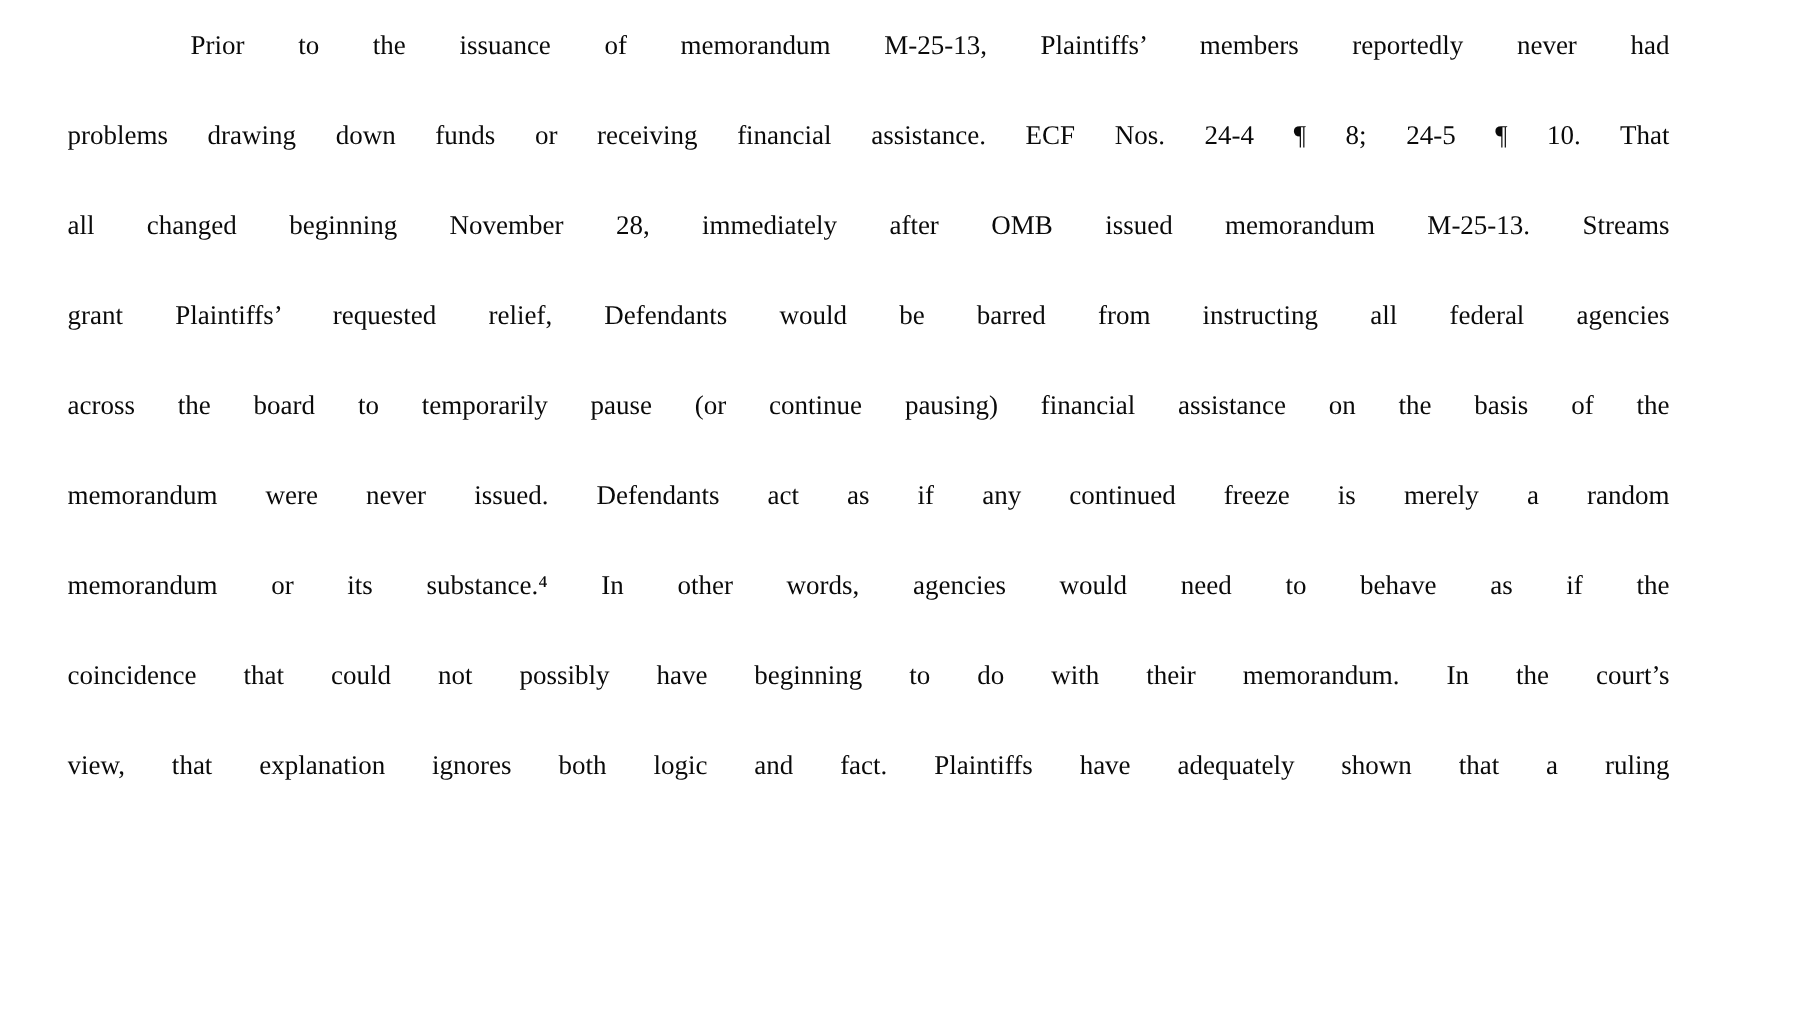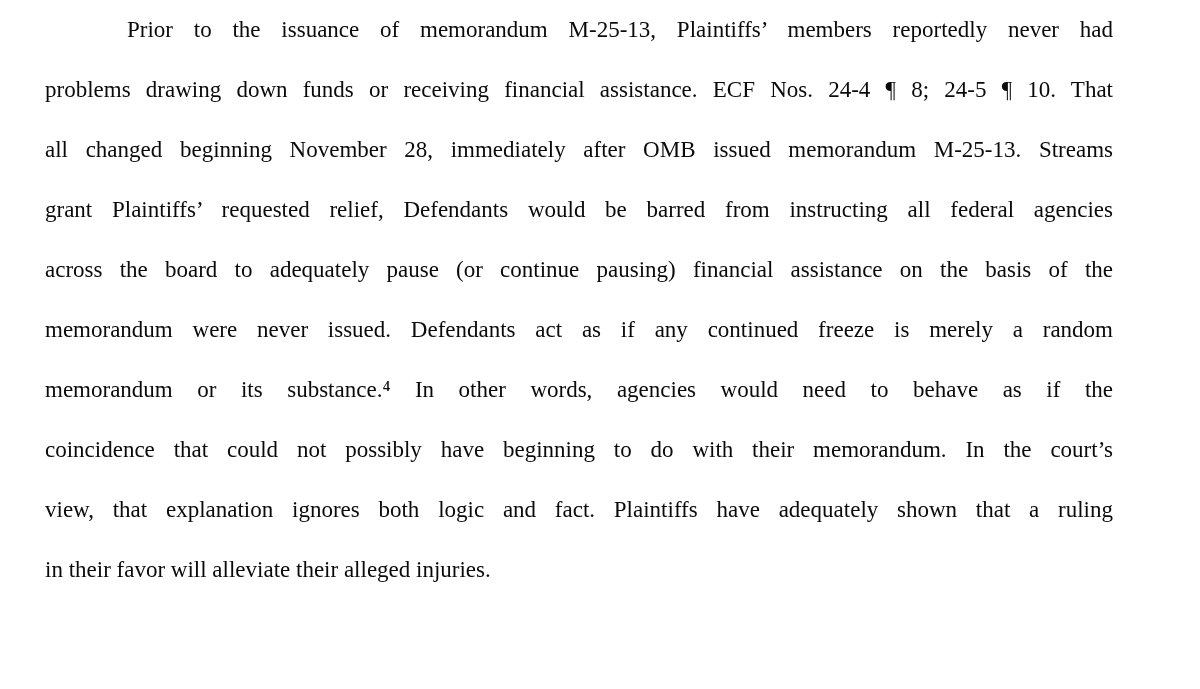--- a/index.html
+++ b/index.html
@@ -9,21 +9,21 @@
     width: 1200px;
     height: 689px;
     overflow: hidden;
   }
   .page {
     position: absolute;
     left: 45px;
     top: 0;
     width: 1068px;
     font-family: "Liberation Serif", "DejaVu Serif", serif;
-    font-size: 23px;
+    font-size: 18px;
     color: #0a0a0a;
   }
   .line {
     line-height: 60px;
     height: 60px;
     text-align: justify;
     text-align-last: justify;
     -moz-text-align-last: justify;
     overflow: hidden;
   }
@@ -36,19 +36,18 @@
   }
 </style>
 </head>
 <body>
 
 <div class="page">
   <div class="line first">Prior to the issuance of memorandum M-25-13, Plaintiffs’ members reportedly never had</div>
   <div class="line">problems drawing down funds or receiving financial assistance.  ECF Nos. 24-4 ¶ 8; 24-5 ¶ 10.  That</div>
   <div class="line">all changed beginning November 28, immediately after OMB issued memorandum M-25-13.  Streams</div>
   <div class="line">grant Plaintiffs’ requested relief, Defendants would be barred from instructing all federal agencies</div>
-  <div class="line">across the board to adequately pause (or continue pausing) financial assistance on the basis of the</div>
+  <div class="line">across the board to temporarily pause (or continue pausing) financial assistance on the basis of the</div>
   <div class="line">memorandum were never issued.  Defendants act as if any continued freeze is merely a random</div>
   <div class="line">memorandum or its substance.⁴  In other words, agencies would need to behave as if the</div>
   <div class="line">coincidence that could not possibly have beginning to do with their memorandum.  In the court’s</div>
   <div class="line">view, that explanation ignores both logic and fact.  Plaintiffs have adequately shown that a ruling</div>
-  <div class="line last">in their favor will alleviate their alleged injuries.</div>
 </div>
 
 </body></html>

